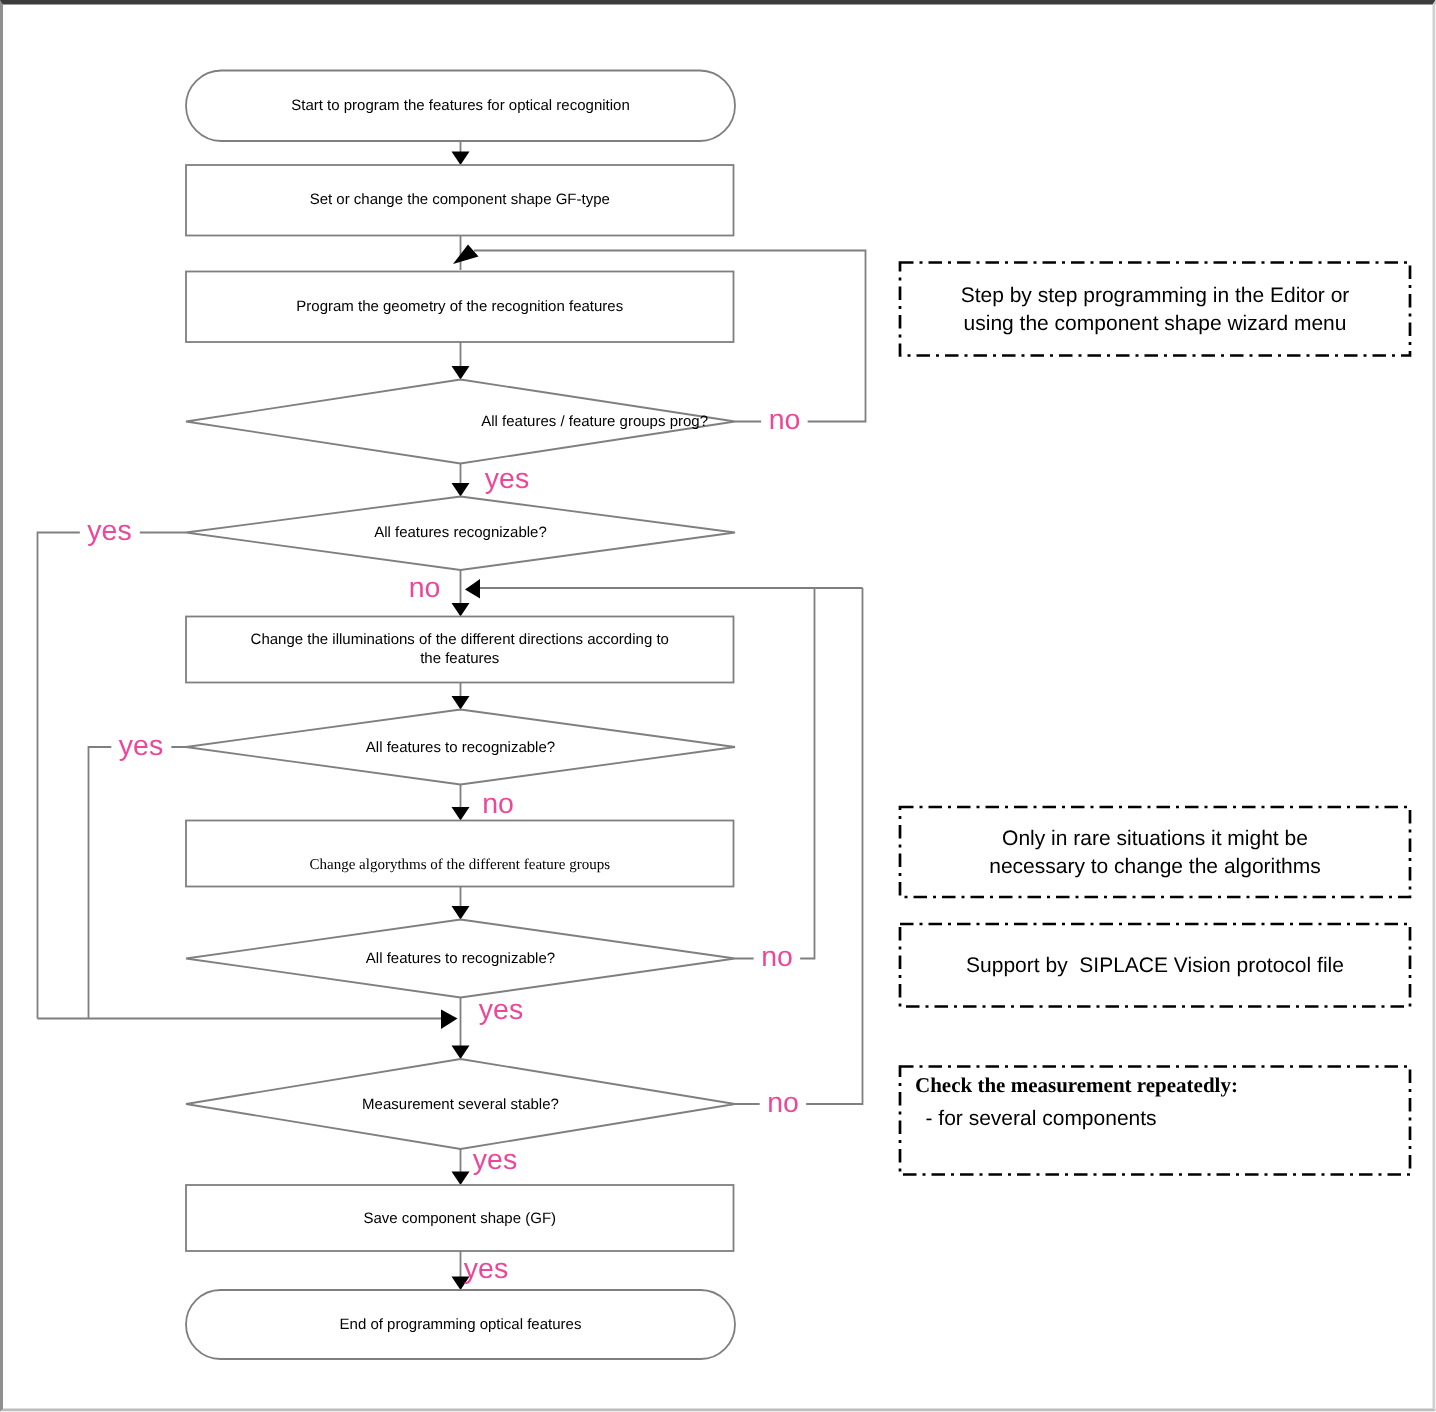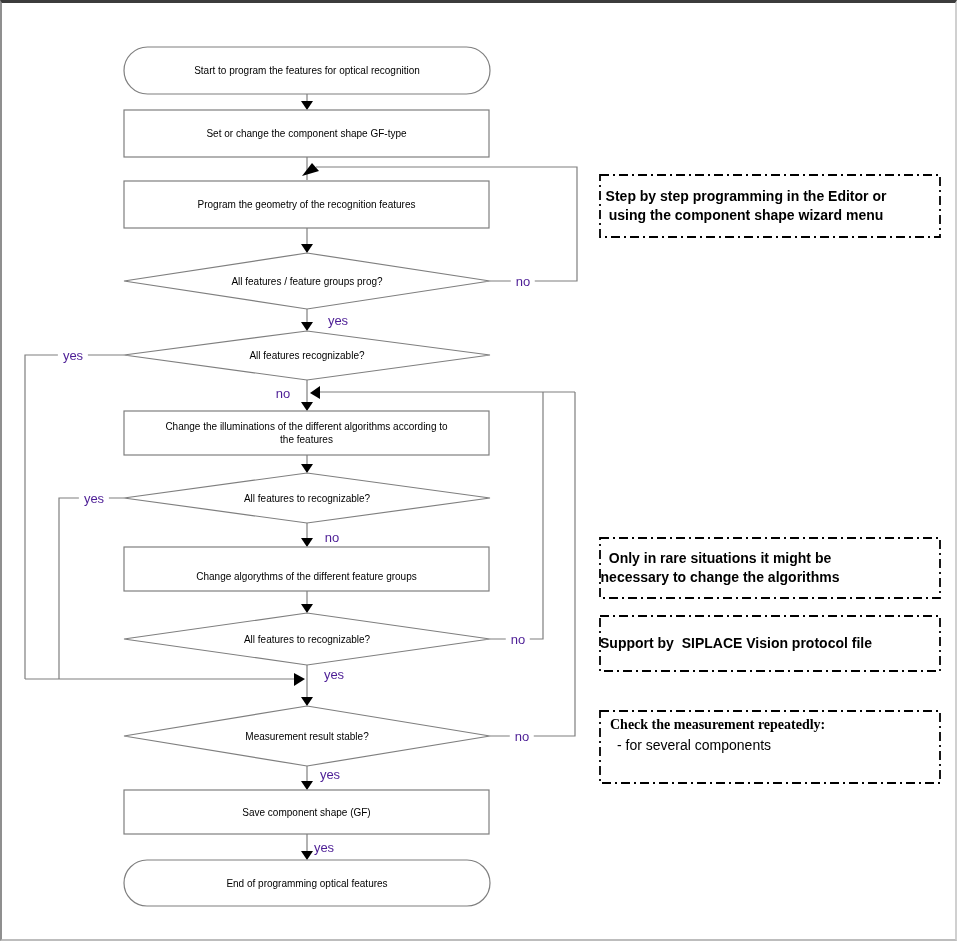--- a/index.html
+++ b/index.html
@@ -19,30 +19,30 @@
   .node-label {
     position: absolute;
     display: flex; align-items: center; justify-content: center;
     text-align: center;
     font-size: 10px; line-height: 1.3; color: #000;
   }
   .node-label .inner { display: inline-block; }
   .edge-label {
     position: absolute;
     transform: translate(-50%, -50%);
-    font-size: 13px; color: #4c1d95;
+    font-size: 19px; color: #ec4899;
     background: #ffffff;
     padding: 0 5px;
     white-space: nowrap;
   }
   .note-label {
     position: absolute;
-    display: flex; align-items: center; justify-content: flex-start;
+    display: flex; align-items: center; justify-content: center;
     text-align: center;
-    font-size: 14px; line-height: 1.35; color: #000; font-weight: bold;
+    font-size: 14px; line-height: 1.35; color: #000;
   }
   .note-label .inner { display: inline-block; white-space: pre-wrap; }
   .note-list {
     position: absolute;
     font-size: 14px; line-height: 1.45; color: #000;
     text-align: left;
   }
   .note-list .title { font-weight: bold; font-family: Liberation Serif, serif; }
   .note-list .item { padding-left: 7px; }
 </style>
@@ -121,40 +121,40 @@
 
   <div class="node-label" style="left:132px; top:47px; width:346px; height:41px;">
     <span class="inner" style="width:300px;">Start to program the features for optical recognition</span>
   </div>
   <div class="node-label" style="left:127px; top:180px; width:355px; height:43px;">
     <span class="inner">Program the geometry of the recognition features</span>
   </div>
   <div class="node-label" style="left:127px; top:109px; width:355px; height:43px;">
     <span class="inner">Set or change the component shape GF-type</span>
   </div>
-  <div class="node-label" style="left:140px; top:256px; width:330px; height:44px;">
+  <div class="node-label" style="left:140px; top:256px; width:330px; height:44px;justify-content:flex-end;">
     <span class="inner">All features / feature groups prog?</span>
   </div>
   <div class="node-label" style="left:140px; top:331px; width:330px; height:42px;">
     <span class="inner">All features recognizable?</span>
   </div>
   <div class="node-label" style="left:127px; top:409px; width:355px; height:42px;">
-    <span class="inner" style="width:290px;">Change the illuminations of the different algorithms according to the features</span>
+    <span class="inner" style="width:290px;">Change the illuminations of the different directions according to the features</span>
   </div>
   <div class="node-label" style="left:140px; top:474px; width:330px; height:42px;">
     <span class="inner">All features to recognizable?</span>
   </div>
-  <div class="node-label" style="left:127px; top:545px; width:355px; height:56px;">
+  <div class="node-label" style="left:127px; top:545px; width:355px; height:56px;font-family:Liberation Serif, serif;">
     <span class="inner">Change algorythms of the different feature groups</span>
   </div>
   <div class="node-label" style="left:140px; top:615px; width:330px; height:42px;">
     <span class="inner">All features to recognizable?</span>
   </div>
   <div class="node-label" style="left:140px; top:712px; width:330px; height:42px;">
-    <span class="inner">Measurement result stable?</span>
+    <span class="inner">Measurement several stable?</span>
   </div>
   <div class="node-label" style="left:127px; top:788px; width:355px; height:42px;">
     <span class="inner">Save component shape (GF)</span>
   </div>
   <div class="node-label" style="left:132px; top:859px; width:346px; height:42px;">
     <span class="inner">End of programming optical features</span>
   </div>
 
   <div class="edge-label" style="left:521px; top:278px;">no</div>
   <div class="edge-label" style="left:336px; top:317px; background:transparent;">yes</div>

